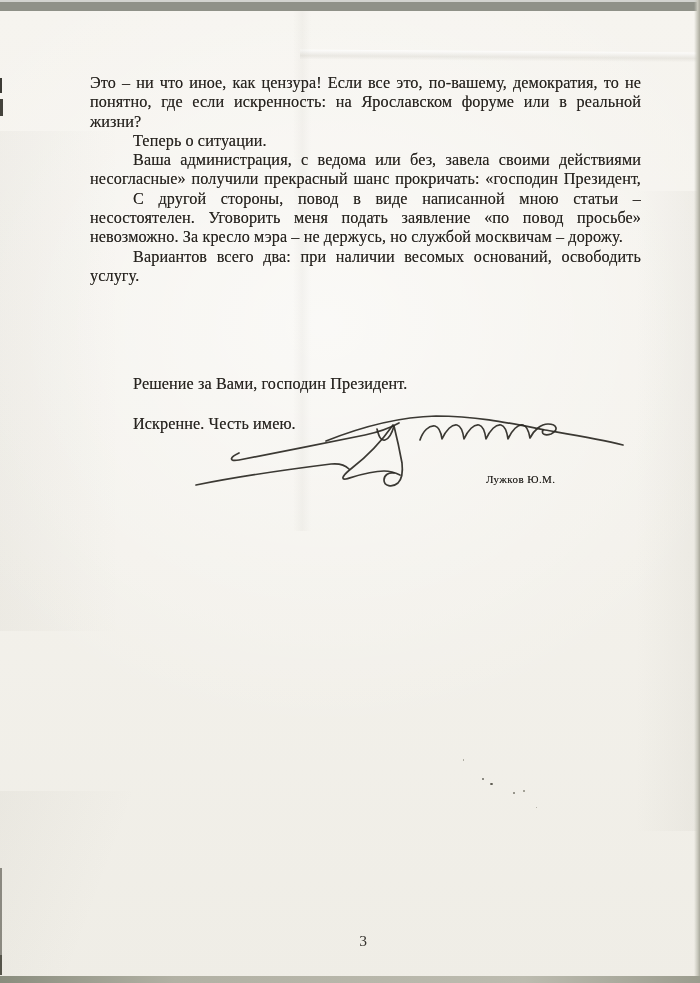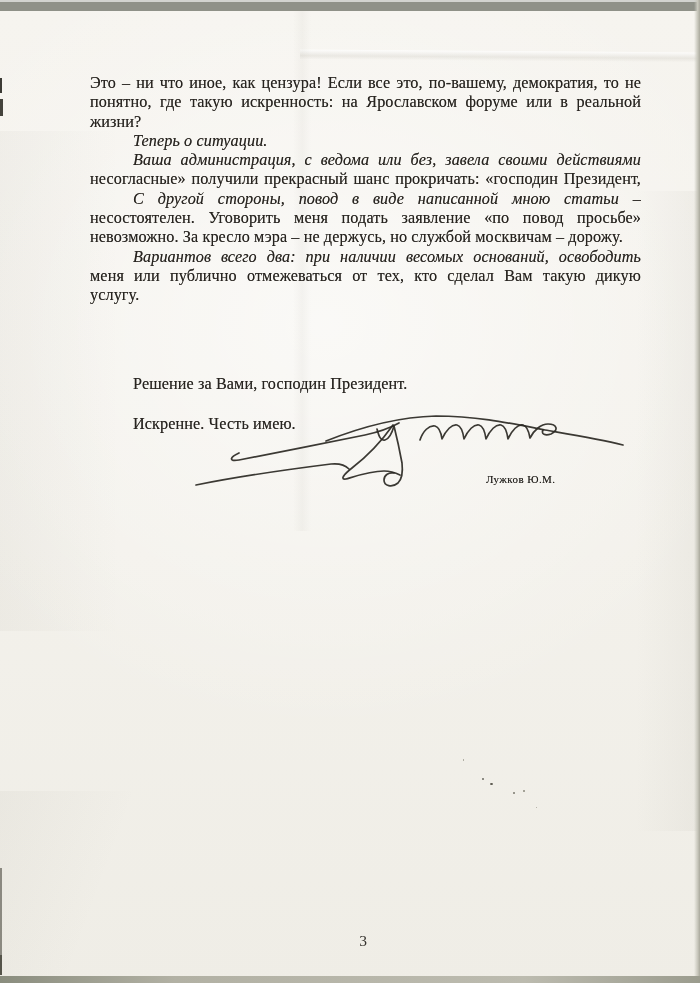--- a/index.html
+++ b/index.html
@@ -41,21 +41,21 @@
   .speck{position:absolute;border-radius:50%;}
 
   .body-text{
     position:absolute;left:90px;top:63px;width:551px;
     color:#272420;font-size:16.2px;line-height:19.3px;
     letter-spacing:0.1px;
     text-shadow:0 0 0.4px rgba(45,40,33,0.6);
   }
   .line{text-align:justify;}
   .line.just{text-align-last:justify;}
-  .line.ind{text-indent:43px;font-style:italic;}
+  .line.ind{text-indent:43px;}
 
   .closing,.valediction{
     position:absolute;left:133px;color:#272420;font-size:16.2px;line-height:19.3px;
     letter-spacing:0.1px;text-shadow:0 0 0.4px rgba(45,40,33,0.6);
   }
   .closing{top:364px;}
   .valediction{top:404px;text-align:center;}
 
   .autograph{position:absolute;left:193px;top:397px;width:468px;height:92px;}
   .autograph path{fill:none;stroke:#2a2823;stroke-width:1.7;stroke-linecap:round;stroke-linejoin:round;opacity:0.92;}
@@ -75,30 +75,29 @@
 <div class="page">
 
   <div class="crease crease1"></div>
   <div class="crease crease2"></div>
   <div class="crease crease3"></div>
   <div class="crease crease4"></div>
   <div class="crease crease5"></div>
 
   <div class="body-text">
     <div class="line just">Это – ни что иное, как цензура! Если все это, по-вашему, демократия, то не</div>
-    <div class="line just">понятно, где такую искренность: на Ярославском форуме или в реальной</div>
+    <div class="line just">понятно, где если искренность: на Ярославском форуме или в реальной</div>
     <div class="line">жизни?</div>
     <div class="line ind">Теперь о ситуации.</div>
     <div class="line ind just">Ваша администрация, с ведома или без, завела своими действиями</div>
     <div class="line just">несогласные» получили прекрасный шанс прокричать: «господин Президент,</div>
     <div class="line ind just">С другой стороны, повод в виде написанной мною статьи –</div>
     <div class="line just">несостоятелен. Уговорить меня подать заявление «по повод просьбе»</div>
     <div class="line">невозможно. За кресло мэра – не держусь, но службой москвичам – дорожу.</div>
     <div class="line ind just">Вариантов всего два: при наличии весомых оснований, освободить</div>
-    <div class="line just">меня или публично отмежеваться от тех, кто сделал Вам такую дикую</div>
     <div class="line">услугу.</div>
   </div>
 
   <div class="closing">Решение за Вами, господин Президент.</div>
   <div class="valediction">Искренне. Честь имею.</div>
 
   <svg class="autograph" viewBox="0 0 468 92" aria-hidden="true">
     <path d="M 133,33 C 163,21 204,9 243,8 C 286,8 321,16 352,22 C 381,27 406,31 430,37"></path>
     <path d="M 46,45 C 37,49 35,54 46,52 C 82,45 138,34 172,27 C 186,24 197,20 206,15"></path>
     <path d="M 3,77 C 48,68 98,61 138,56 C 147,55 152,57 156,61"></path>

